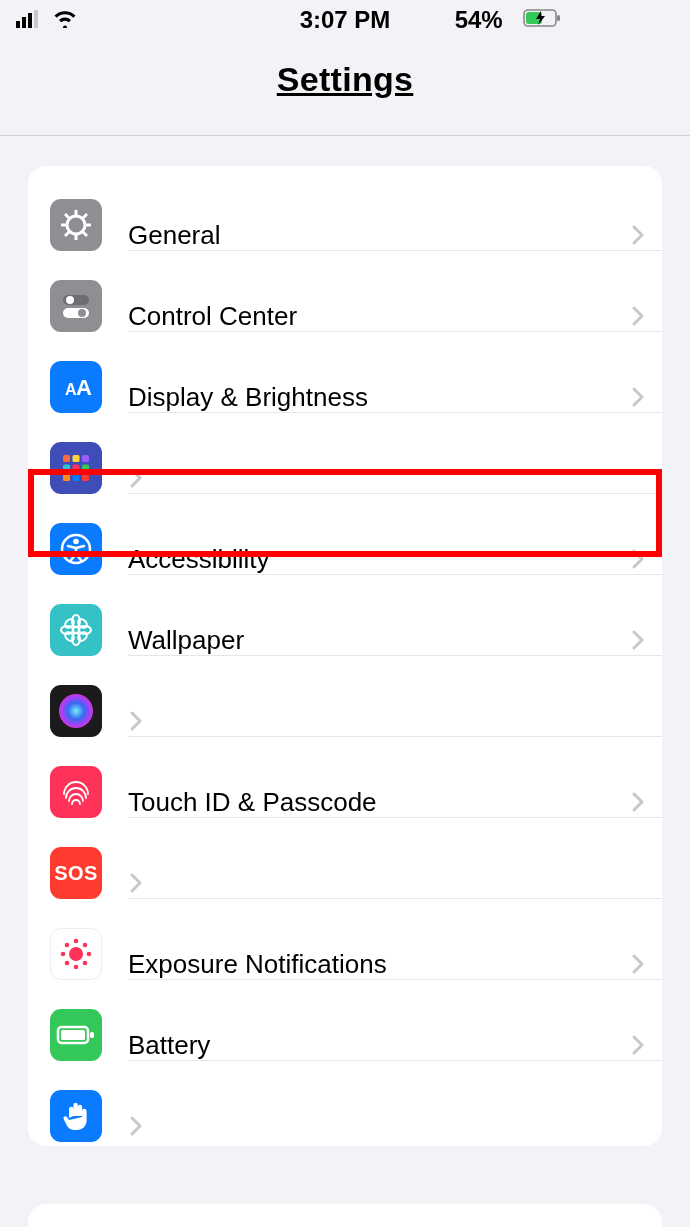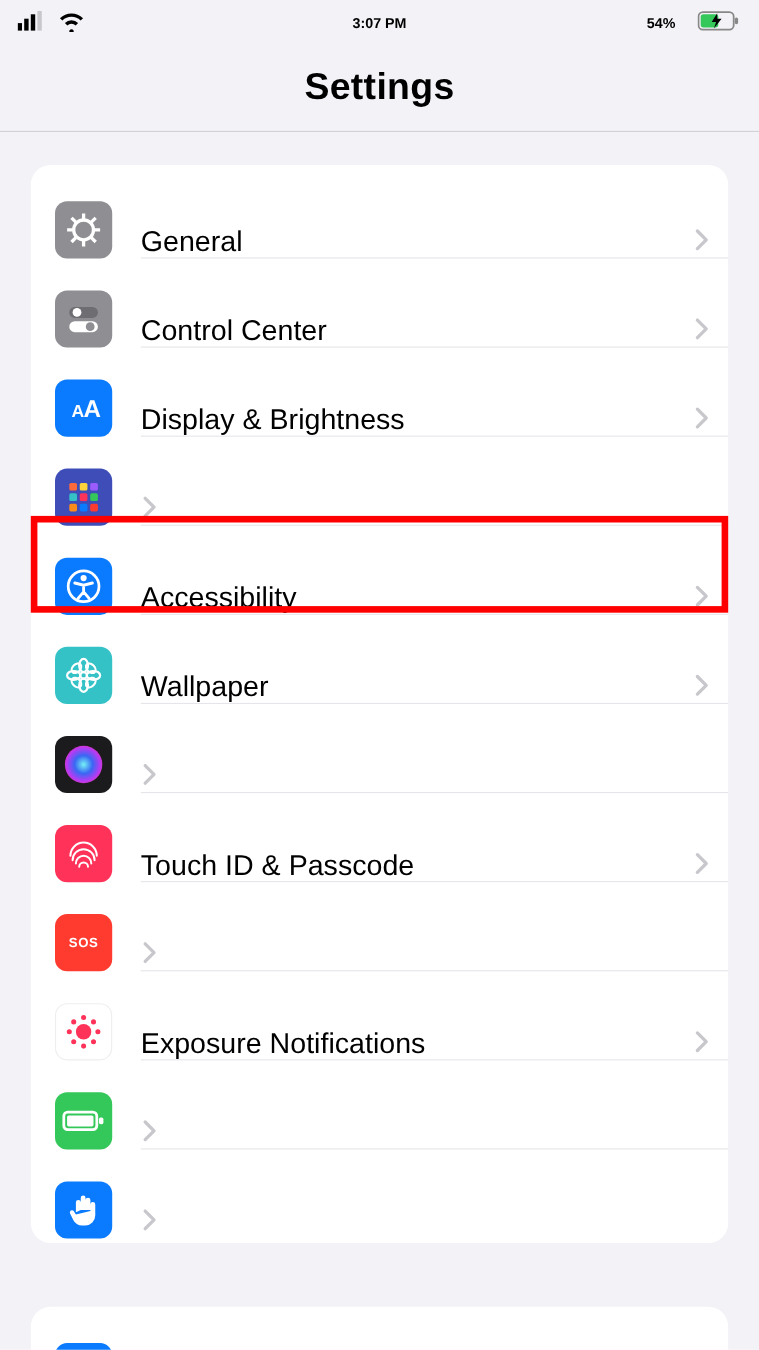--- a/index.html
+++ b/index.html
@@ -10,32 +10,33 @@
       font-family: -apple-system, "Helvetica Neue", Helvetica, Arial, sans-serif;
       overflow: hidden;
       position: relative;
     }
     
     .status-bar {
       height: 40px;
       display: flex;
       align-items: center;
       padding: 0 16px;
-      font-size: 13px;
+      font-size: 24px;
       font-weight: 600;
       color: #000;
     }
     .status-left { display: flex; align-items: center; gap: 10px; flex: 1; }
     .status-center { flex: 1; text-align: center; }
-    .status-right { flex: 1; display: flex; justify-content: flex-end; align-items: center; gap: 20px; }
+    .status-right { flex: 1; display: flex; justify-content: flex-start; align-items: center; gap: 20px; }
     
     .page-header {
       text-align: center;
-      padding: 20px 0 20px;
+      padding: 20px 0 36px;
       border-bottom: 1px solid #d1d1d6;
+      text-decoration: underline;
     }
     .page-header h1 {
       font-size: 34px;
       font-weight: 700;
       letter-spacing: 0.3px;
     }
     
     .list-group {
       background: #fff;
       margin: 30px 28px 0;
@@ -89,21 +90,21 @@
     }
     
     .ic-general { background: #8e8e93; }
     .ic-control { background: #8e8e93; }
     .ic-display { background: #0a7aff; }
     .ic-home { background: #3e4db7; }
     .ic-access { background: #0a7aff; }
     .ic-wallpaper { background: #35c2c7; }
     .ic-siri { background: #1b1b1d; }
     .ic-touch { background: #ff3259; }
-    .ic-sos { background: #ff3b30; color:#fff; font-weight:700; font-size:12px; letter-spacing:0.5px;}
+    .ic-sos { background: #ff3b30; color:#fff; font-weight:700; font-size:20px; letter-spacing:0.5px;}
     .ic-exposure { background: #fff; border:1px solid #eee; }
     .ic-battery { background: #34c759; }
     .ic-privacy { background: #0a7aff; }
     .ic-appstore { background: #0a7aff; }
   </style>
 </head>
 <body>
 
 <div class="status-bar">
   <div class="status-left">
@@ -324,20 +325,21 @@
   </div>
 
   <div class="row">
     <div class="icon-wrap ic-battery">
       <svg width="44" height="26" viewBox="0 0 44 26">
           <rect x="4" y="5" width="30" height="16" rx="3.5" fill="none" stroke="#fff" stroke-width="2.5"></rect>
           <rect x="7" y="8" width="24" height="10" rx="1.5" fill="#fff"></rect>
           <rect x="36" y="10" width="4" height="6" rx="1.5" fill="#fff"></rect>
         </svg>
     </div>
+    <div class="label">Battery</div>
     <span class="chevron"><svg width="16" height="24" viewBox="0 0 16 24">
           <path d="M4 4 L12 12 L4 20" fill="none" stroke="#c7c7cc" stroke-width="3" stroke-linecap="round" stroke-linejoin="round"></path>
         </svg></span>
     <div class="sep"></div>
   </div>
 
   <div class="row">
     <div class="icon-wrap ic-privacy">
       <svg width="40" height="40" viewBox="0 0 40 40">
           <path d="M13 22 v-9 a2.2 2.2 0 0 1 4.4 0 v7 M17.4 20 v-11 a2.2 2.2 0 0 1 4.4 0 v11 M21.8 20 v-9 a2.2 2.2 0 0 1 4.4 0 v9 M26.2 21 v-6 a2.2 2.2 0 0 1 4.4 0 v10 a9 9 0 0 1 -9 9 h-3 a9 9 0 0 1 -8 -5 l-3 -6 a2 2 0 0 1 3.4 -2 l2 3" fill="#fff"></path>

